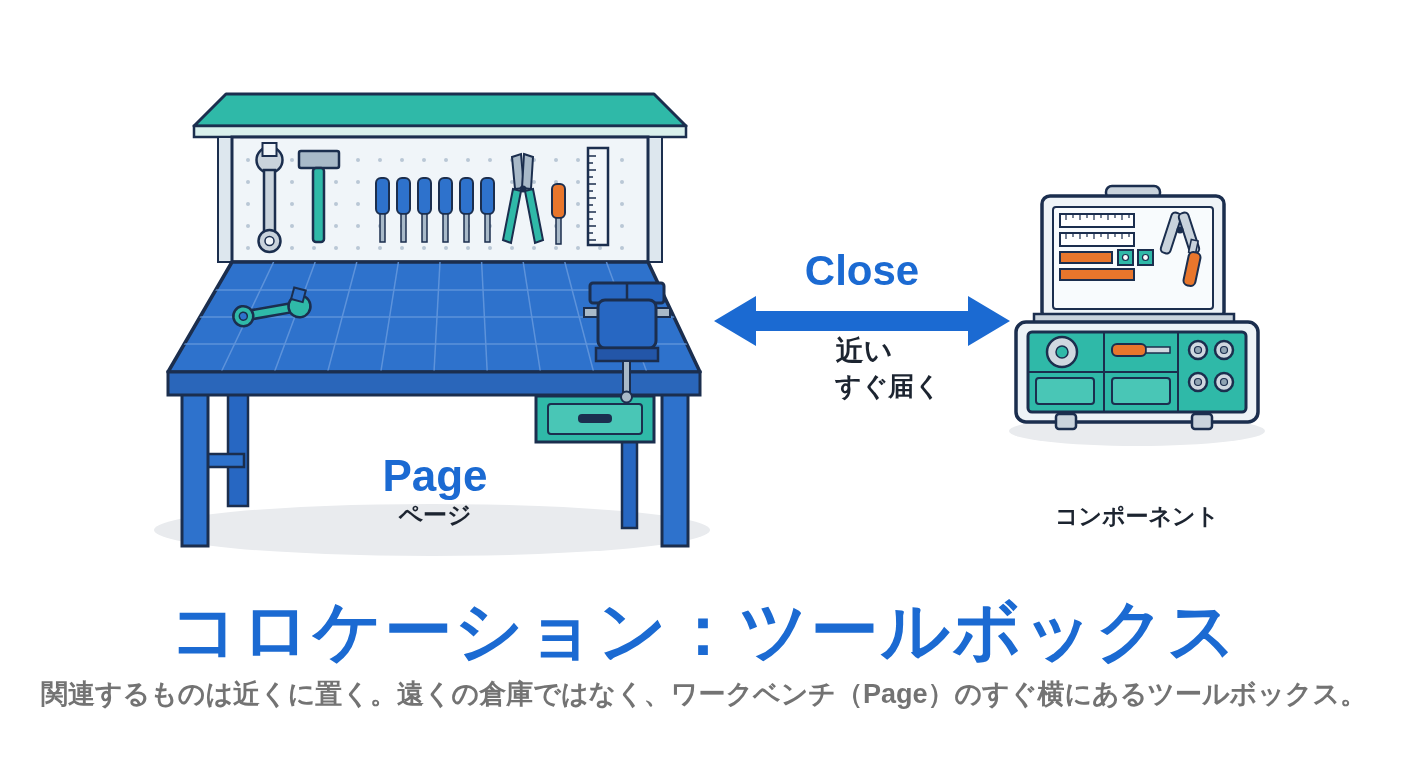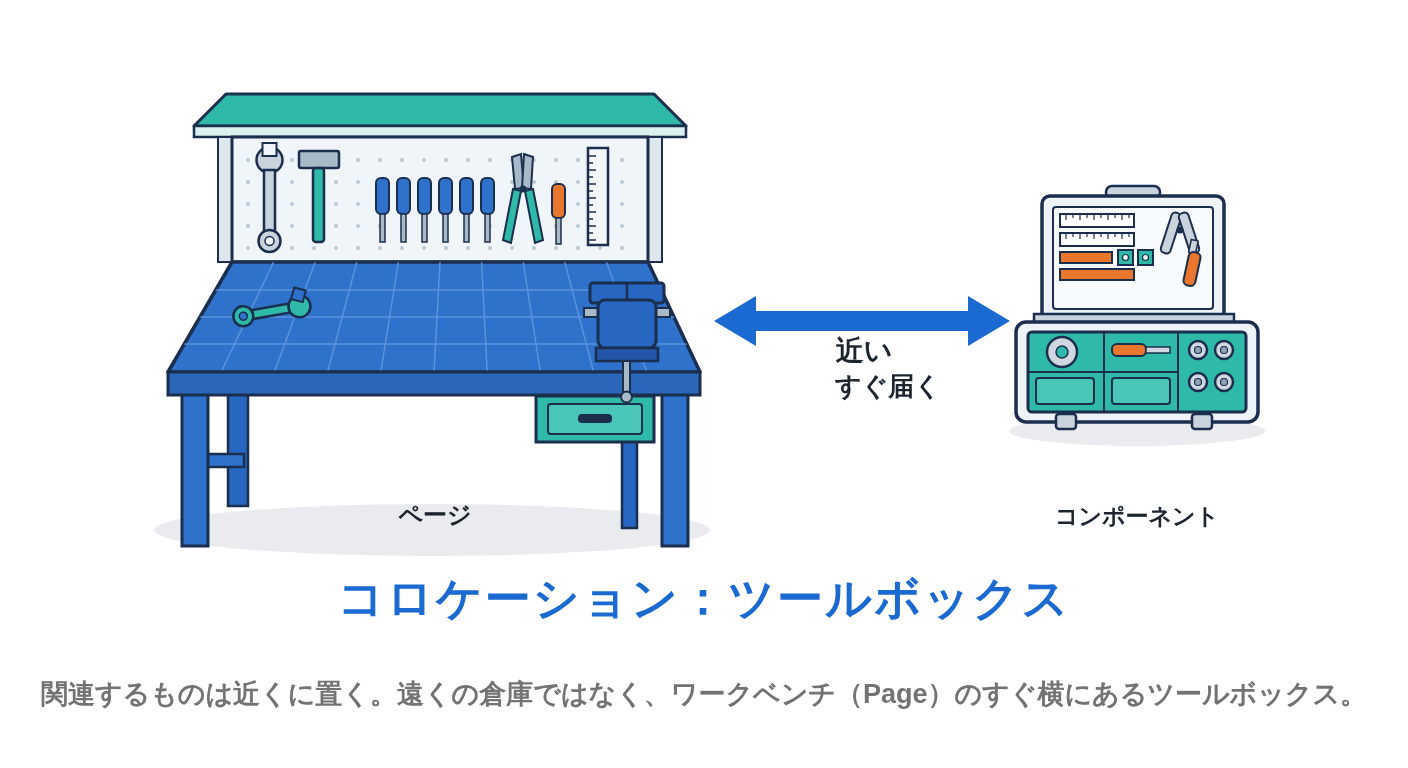--- a/index.html
+++ b/index.html
@@ -12,22 +12,22 @@
   .lbl-en{color:#1b6ad2;font-weight:bold;}
   .lbl-ja{color:#1c2430;font-weight:bold;}
   .page-label{left:435px;top:452px;font-size:44px;}
   .page-label-ja{left:435px;top:502px;font-size:24px;}
   .close-label{left:862px;top:248px;font-size:42px;}
   .close-ja1{left:864px;top:336px;font-size:28px;}
   .close-ja2{left:864px;top:372px;font-size:26px;margin-left:24px;}
   .components-label{left:1137px;top:456px;font-size:40px;}
   .components-label-ja{left:1137px;top:504px;font-size:23px;}
   .diagram-title{
-    position:absolute;left:0;top:568px;width:100%;text-align:center;
-    color:#1b6ad2;font-weight:bold;font-size:46px;letter-spacing:2px;
+    position:absolute;left:0;top:586px;width:100%;text-align:center;
+    color:#1b6ad2;font-weight:bold;font-size:68px;letter-spacing:2px;
   }
   .diagram-subtitle{
     position:absolute;left:0;top:676px;width:100%;text-align:center;
     color:#737373;font-weight:bold;font-size:27px;
   }
 </style>
 </head>
 <body>
 
 <div class="stage">
@@ -220,22 +220,24 @@
         <circle cx="1198" cy="382" r="3.5" fill="#8fa3b2" stroke="#1b2e4e" stroke-width="1.2"></circle>
         <circle cx="1224" cy="382" r="9" fill="#cfd8e0" stroke="#1b2e4e" stroke-width="2.5"></circle>
         <circle cx="1224" cy="382" r="3.5" fill="#8fa3b2" stroke="#1b2e4e" stroke-width="1.2"></circle>
       </g>
       <rect x="1056" y="414" width="20" height="15" rx="3" fill="#c9d3dc" stroke="#1b2e4e" stroke-width="2.5"></rect>
       <rect x="1192" y="414" width="20" height="15" rx="3" fill="#c9d3dc" stroke="#1b2e4e" stroke-width="2.5"></rect>
     </g>
   </g>
 </svg>
 
+<div class="txt lbl-en page-label">Page</div>
 <div class="txt lbl-ja page-label-ja">ページ</div>
 
+<div class="txt lbl-en close-label">Close</div>
 <div class="txt lbl-ja close-ja1">近い</div>
 <div class="txt lbl-ja close-ja2">すぐ届く</div>
 
 <div class="txt lbl-ja components-label-ja">コンポーネント</div>
 
 <div class="diagram-title">コロケーション：ツールボックス</div>
 <div class="diagram-subtitle">関連するものは近くに置く。遠くの倉庫ではなく、ワークベンチ（Page）のすぐ横にあるツールボックス。</div>
 
 </div>
 

